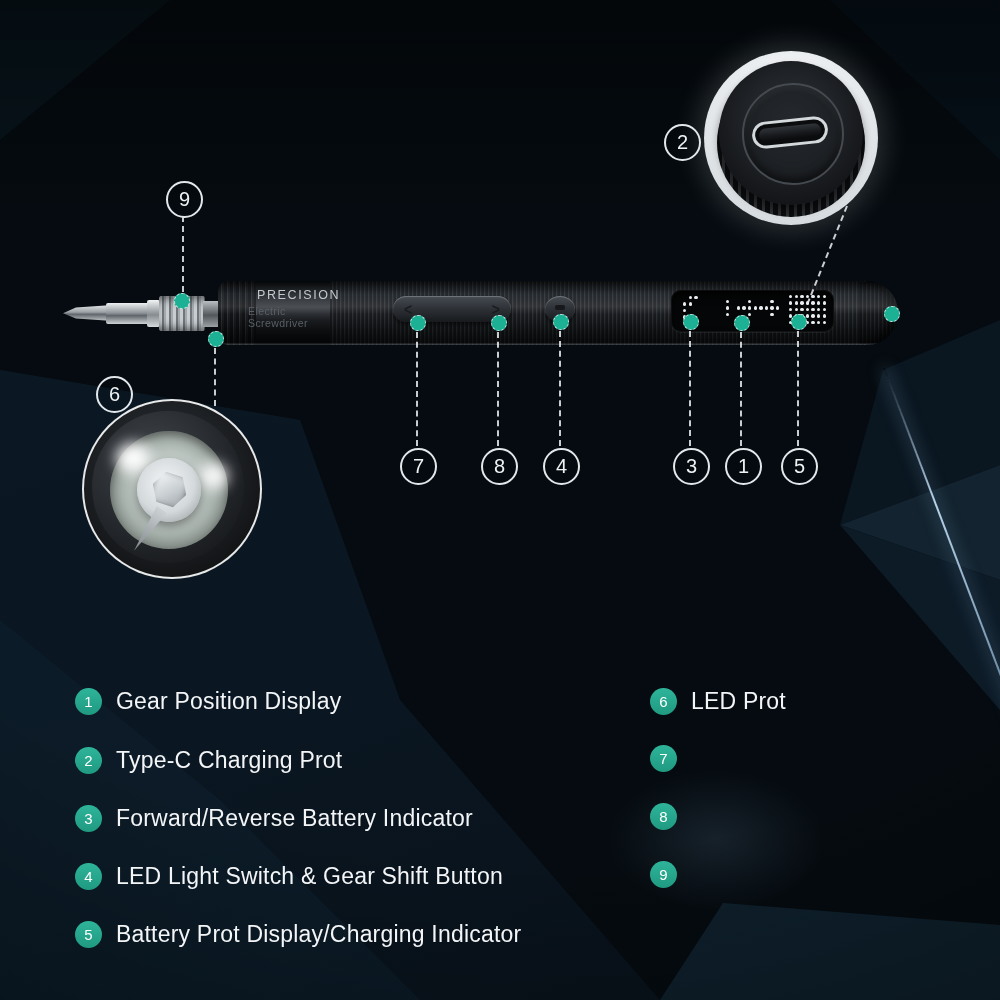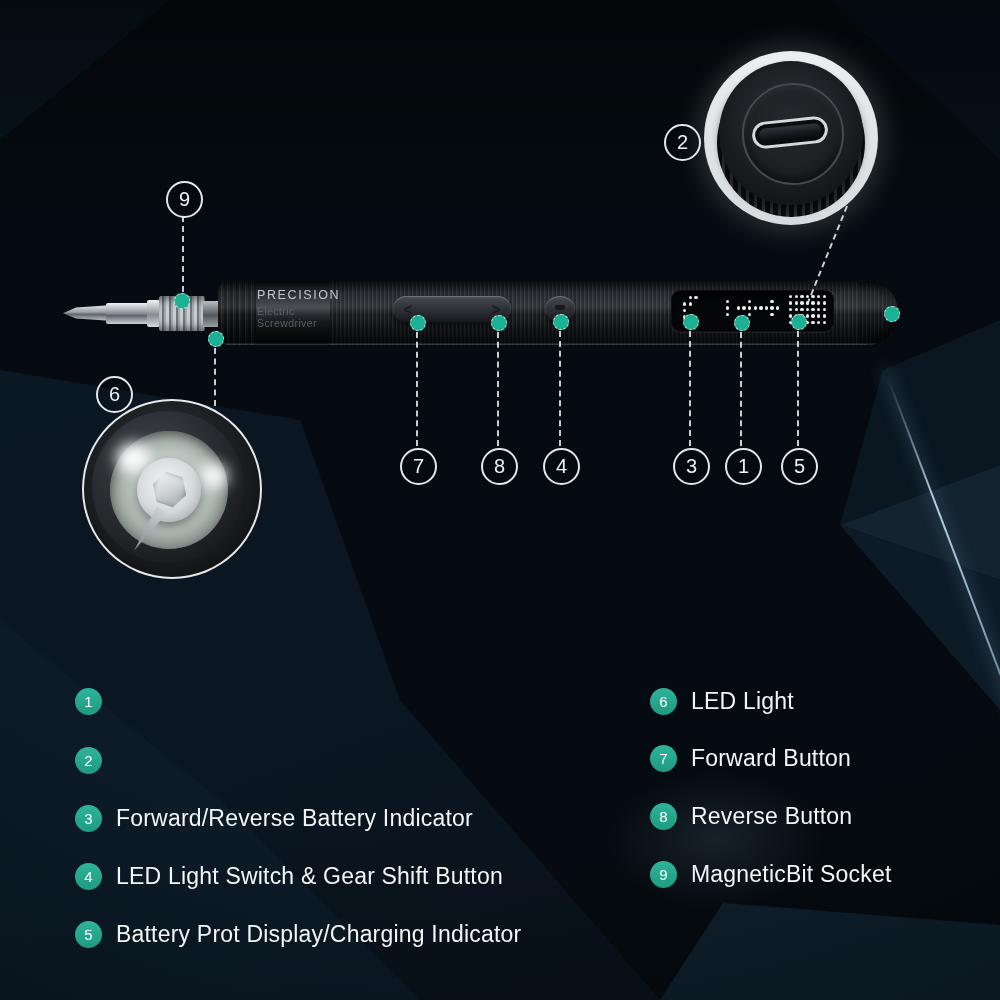--- a/index.html
+++ b/index.html
@@ -49,21 +49,21 @@
   .body-smooth{left:256px;top:281px;width:76px;height:64px;
     background:linear-gradient(180deg,#0b0d0f 0%,#34383e 42%,#1a1d20 62%,#0a0c0e 100%);}
   .body-main{left:330px;top:281px;width:536px;height:64px;
     background:repeating-linear-gradient(90deg,#141619 0 2px,#2a2e33 2px 3px,#1b1e22 3px 4px);}
   .body-cap{left:860px;top:282px;width:38px;height:62px;border-radius:0 31px 31px 0;
     background:repeating-linear-gradient(90deg,#101214 0 2px,#24282c 2px 3px,#16181b 3px 4px);
     box-shadow:inset -8px 0 9px rgba(0,0,0,.65);}
   .body-shade{left:218px;top:281px;width:680px;height:64px;border-radius:10px 31px 31px 10px;pointer-events:none;
     background:linear-gradient(180deg,rgba(0,0,0,.62) 0%,rgba(120,132,142,.16) 20%,rgba(255,255,255,.12) 40%,rgba(255,255,255,.02) 52%,rgba(0,0,0,.38) 78%,rgba(0,0,0,.66) 96%,rgba(170,180,188,.28) 100%);}
   .brand{left:257px;top:288px;color:#c3c8cd;font-size:12.5px;letter-spacing:1.6px;}
-  .brand-sub{left:257px;top:306px;color:#5a6067;font-size:10.5px;line-height:11.5px;letter-spacing:.4px;}
+  .brand-sub{left:248px;top:306px;color:#5a6067;font-size:10.5px;line-height:11.5px;letter-spacing:.4px;}
   .rocker{left:393px;top:296px;width:118px;height:26px;border-radius:13px;
     background:linear-gradient(180deg,#464b52 0%,#2b2f34 55%,#17191c 100%);
     box-shadow:0 3px 4px rgba(0,0,0,.55),inset 0 1px 1px rgba(255,255,255,.25);
     display:flex;align-items:center;justify-content:space-between;padding:0 11px;box-sizing:border-box;}
   .rocker span{color:#191c1f;font-size:14px;font-weight:bold;line-height:1;transform:scaleY(1.2);}
   .roundbtn{left:545px;top:296px;width:30px;height:26px;border-radius:50%;
     background:linear-gradient(180deg,#464b52 0%,#2b2f34 55%,#17191c 100%);
     box-shadow:0 3px 4px rgba(0,0,0,.55),inset 0 1px 1px rgba(255,255,255,.25);}
   .roundbtn i{position:absolute;left:10px;top:9px;width:10px;height:5px;border-radius:2px;background:#16181b;}
   .dotdisplay{left:671px;top:290px;width:163px;height:42px;border-radius:10px;background:#050607;
@@ -288,47 +288,46 @@
     <div class="knurl"></div>
     <div class="capface"></div>
     <div class="innerring"></div>
     <div class="slot">
         <i></i>
       </div>
   </div>
 
   <div class="legend-row" style="left:75px;top:688px;">
     <span class="badge">1</span>
+    <span class="legend-label">Gear Position Display</span>
   </div>
   <div class="legend-row" style="left:75px;top:747px;">
     <span class="badge">2</span>
+    <span class="legend-label">Type-C Charging Prot</span>
   </div>
   <div class="legend-row" style="left:75px;top:805px;">
     <span class="badge">3</span>
     <span class="legend-label">Forward/Reverse Battery Indicator</span>
   </div>
   <div class="legend-row" style="left:75px;top:863px;">
     <span class="badge">4</span>
     <span class="legend-label">LED Light Switch &amp; Gear Shift Button</span>
   </div>
   <div class="legend-row" style="left:75px;top:921px;">
     <span class="badge">5</span>
     <span class="legend-label">Battery Prot Display/Charging Indicator</span>
   </div>
 
   <div class="legend-row" style="left:650px;top:688px;">
     <span class="badge">6</span>
-    <span class="legend-label">LED Light</span>
+    <span class="legend-label">LED Prot</span>
   </div>
   <div class="legend-row" style="left:650px;top:745px;">
     <span class="badge">7</span>
-    <span class="legend-label">Forward Button</span>
   </div>
   <div class="legend-row" style="left:650px;top:803px;">
     <span class="badge">8</span>
-    <span class="legend-label">Reverse Button</span>
   </div>
   <div class="legend-row" style="left:650px;top:861px;">
     <span class="badge">9</span>
-    <span class="legend-label">MagneticBit Socket</span>
   </div>
 
 </div>
 
 </body></html>

